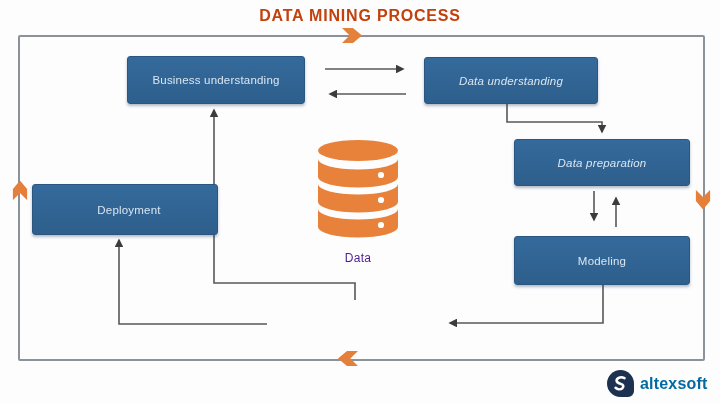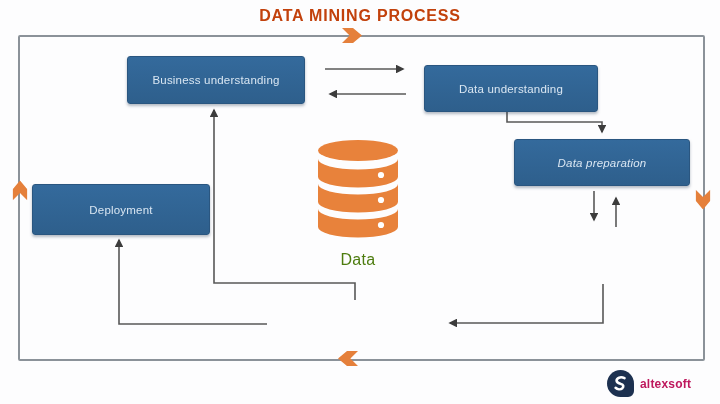--- a/index.html
+++ b/index.html
@@ -43,41 +43,41 @@
     background:linear-gradient(#346a9c,#2e5f8c);
     border:1px solid #2a5680;
     border-radius:3px;
     box-shadow:0 2px 3px rgba(40,60,85,.35);
     color:#d9e6f2;
     font-size:11.5px;letter-spacing:.2px;
     display:flex;align-items:center;justify-content:center;
     text-align:center;
   }
   .n-business   {left:127px;top:56px; width:176px;height:46px;}
-  .n-dataund    {left:424px;top:65px; width:172px;height:45px;}
+  .n-dataund    {left:424px;top:57px; width:172px;height:45px;font-style:italic;}
   .n-dataprep   {left:514px;top:139px;width:174px;height:45px;font-style:italic;}
   .n-modeling   {left:514px;top:236px;width:174px;height:47px;}
   .n-evaluation {left:267px;top:301px;width:176px;height:45px;}
-  .n-deployment {left:32px; top:184px;width:176px;height:49px;}
+  .n-deployment {left:32px; top:184px;width:176px;height:49px;padding-left:8px;}
 
   .datastore{position:absolute;left:318px;top:140px;width:80px;text-align:center;}
-  .datastore .lbl{margin-top:9px;font-size:16px;color:#4d7c0f;letter-spacing:.3px;}
+  .datastore .lbl{margin-top:9px;font-size:12px;color:#4c1d95;letter-spacing:.3px;}
 
   .brand{
     position:absolute;left:607px;top:370px;
     display:flex;align-items:center;gap:6px;
   }
   .brand .mark{
     width:27px;height:27px;background:#1d3150;
     border-radius:50% 50% 22% 50%;
     position:relative;flex:0 0 auto;
   }
   .brand .mark svg{position:absolute;inset:0;}
   .brand .word{
-    font-size:12px;font-weight:700;color:#be185d;letter-spacing:.2px;
+    font-size:16px;font-weight:700;color:#0369a1;letter-spacing:.2px;
   }
 </style>
 </head>
 <body>
 
 <div class="stage">
 
   <div class="title">DATA MINING PROCESS</div>
 
   <div class="outer"></div>
@@ -100,20 +100,21 @@
       <path d="M616 227 V198" marker-end="url(#ah)"></path>
       <path d="M603 284 V323 H450" marker-end="url(#ah)"></path>
       <path d="M355 300 V283 H214 V110" marker-end="url(#ah)"></path>
       <path d="M267 324 H119 V240" marker-end="url(#ah)"></path>
     </g>
   </svg>
 
   <div class="node n-business">Business understanding</div>
   <div class="node n-dataund">Data understanding</div>
   <div class="node n-dataprep">Data preparation</div>
+  <div class="node n-modeling">Modeling</div>
   <div class="node n-deployment">Deployment</div>
 
   <div class="datastore">
     <svg width="80" height="98" viewBox="0 0 80 98">
       <g fill="#e8823b">
         <ellipse cx="40" cy="10.5" rx="40" ry="10.5"></ellipse>
         <path d="M0 19 A40 10.5 0 0 0 80 19 L80 37 A40 10.5 0 0 1 0 37 Z"></path>
         <path d="M0 44 A40 10.5 0 0 0 80 44 L80 62 A40 10.5 0 0 1 0 62 Z"></path>
         <path d="M0 69 A40 10.5 0 0 0 80 69 L80 87 A40 10.5 0 0 1 0 87 Z"></path>
       </g>

